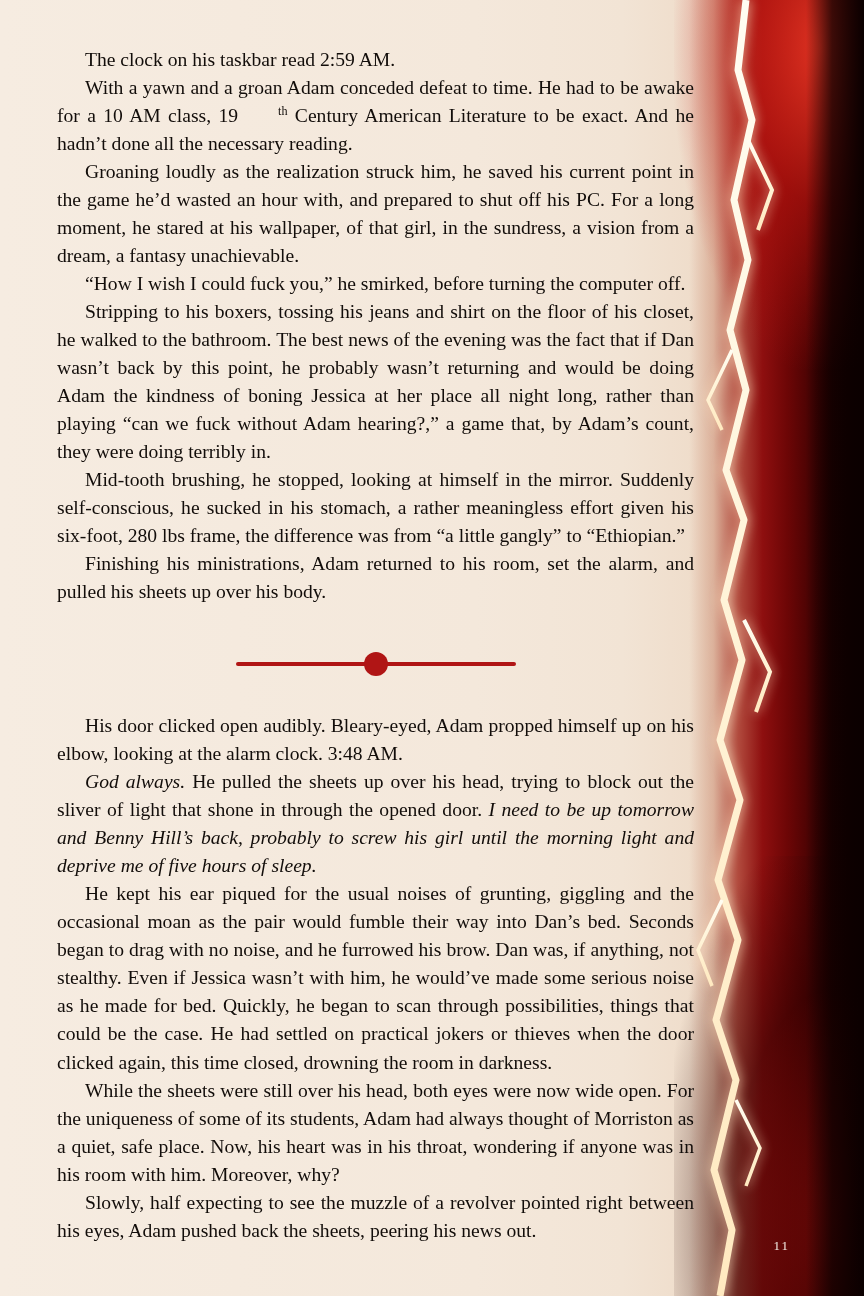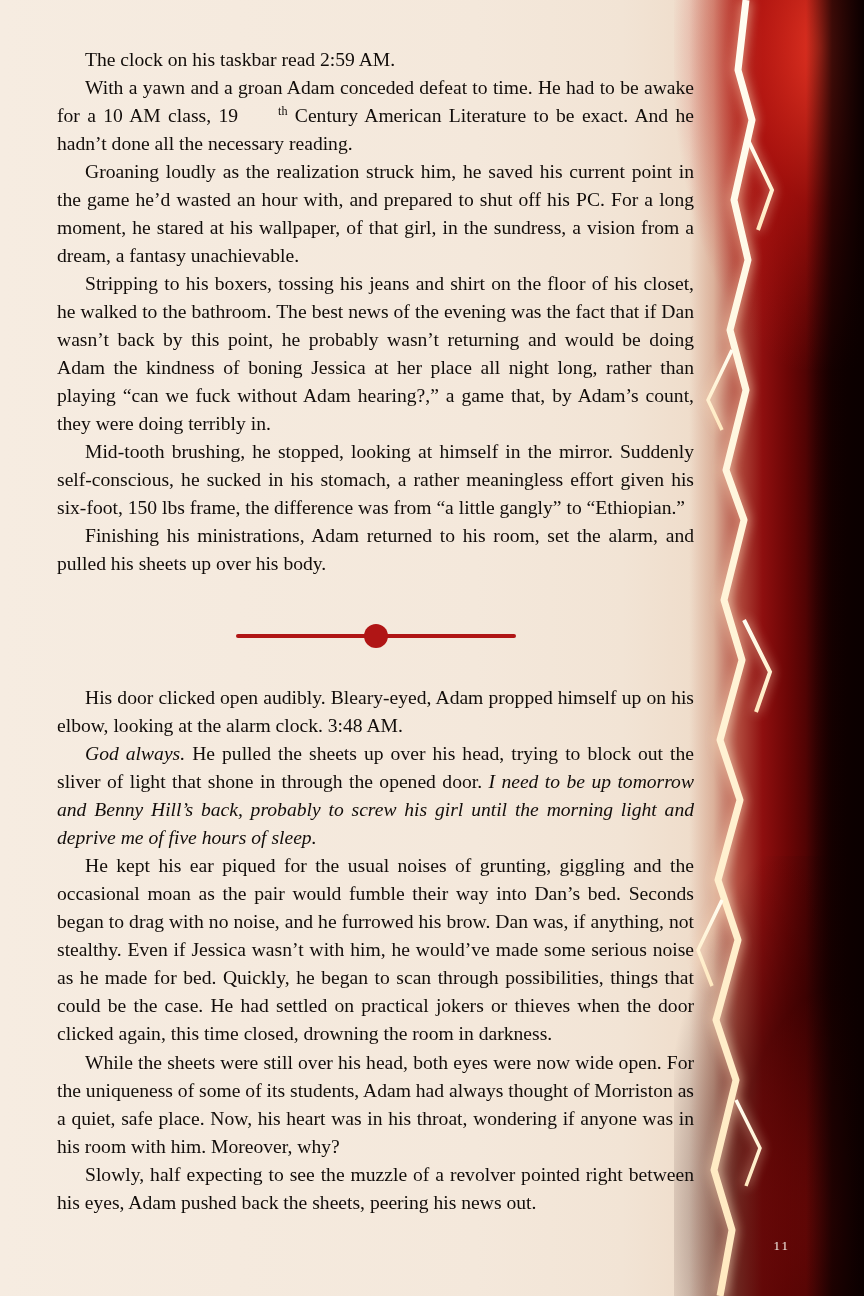--- a/index.html
+++ b/index.html
@@ -177,22 +177,23 @@
       <path d="M58 620 L84 672 L70 712" fill="none" stroke="url(#boltGrad)" stroke-width="4"></path>
       <path d="M36 900 L12 950 L26 986" fill="none" stroke="url(#boltGrad)" stroke-width="3.5"></path>
       <path d="M50 1100 L74 1148 L60 1186" fill="none" stroke="url(#boltGrad)" stroke-width="3.5"></path>
     </svg>
   </div>
 
   <div class="text-col">
       <p>The clock on his taskbar read 2:59 AM.</p>
       <p>With a yawn and a groan Adam conceded defeat to time.  He had to be awake for a 10 AM class, 19<sup>th</sup> Century American Literature to be exact.  And he hadn’t done all the necessary reading.</p>
       <p>Groaning loudly as the realization struck him, he saved his current point in the game he’d wasted an hour with, and prepared to shut off his PC.  For a long moment, he stared at his wallpaper, of that girl, in the sundress, a vision from a dream, a fantasy unachievable.</p>
+      <p>“How I wish I could fuck you,” he smirked, before turning the computer off.</p>
       <p>Stripping to his boxers, tossing his jeans and shirt on the floor of his closet, he walked to the bathroom.  The best news of the evening was the fact that if Dan wasn’t back by this point, he probably wasn’t returning and would be doing Adam the kindness of boning Jessica at her place all night long, rather than playing “can we fuck without Adam hearing?,” a game that, by Adam’s count, they were doing terribly in.</p>
-      <p>Mid-tooth brushing, he stopped, looking at himself in the mirror.  Suddenly self-conscious, he sucked in his stomach, a rather meaningless effort given his six-foot, 150 lbs frame, the difference was from “a little gangly” to “Ethiopian.”</p>
+      <p>Mid-tooth brushing, he stopped, looking at himself in the mirror.  Suddenly self-conscious, he sucked in his stomach, a rather meaningless effort given his six-foot, 280 lbs frame, the difference was from “a little gangly” to “Ethiopian.”</p>
       <p>Finishing his ministrations, Adam returned to his room, set the alarm, and pulled his sheets up over his body.</p>
       <div class="divider">
         <div class="bar"></div>
         <div class="dot"></div>
       </div>
       <p>His door clicked open audibly.  Bleary-eyed, Adam propped himself up on his elbow, looking at the alarm clock.  3:48 AM.</p>
       <p><em>God always.</em>  He pulled the sheets up over his head, trying to block out the sliver of light that shone in through the opened door.  <em>I need to be up tomorrow and Benny Hill’s back, probably to screw his girl until the morning light and deprive me of five hours of sleep.</em></p>
       <p>He kept his ear piqued for the usual noises of grunting, giggling and the occasional moan as the pair would fumble their way into Dan’s bed.  Seconds began to drag with no noise, and he furrowed his brow.  Dan was, if anything, not stealthy.  Even if Jessica wasn’t with him, he would’ve made some serious noise as he made for bed.  Quickly, he began to scan through possibilities, things that could be the case.  He had settled on practical jokers or thieves when the door clicked again, this time closed, drowning the room in darkness.</p>
       <p>While the sheets were still over his head, both eyes were now wide open.  For the uniqueness of some of its students, Adam had always thought of Morriston as a quiet, safe place.  Now, his heart was in his throat, wondering if anyone was in his room with him.  Moreover, why?</p>
       <p>Slowly, half expecting to see the muzzle of a revolver pointed right between his eyes, Adam pushed back the sheets, peering his news out.</p>

